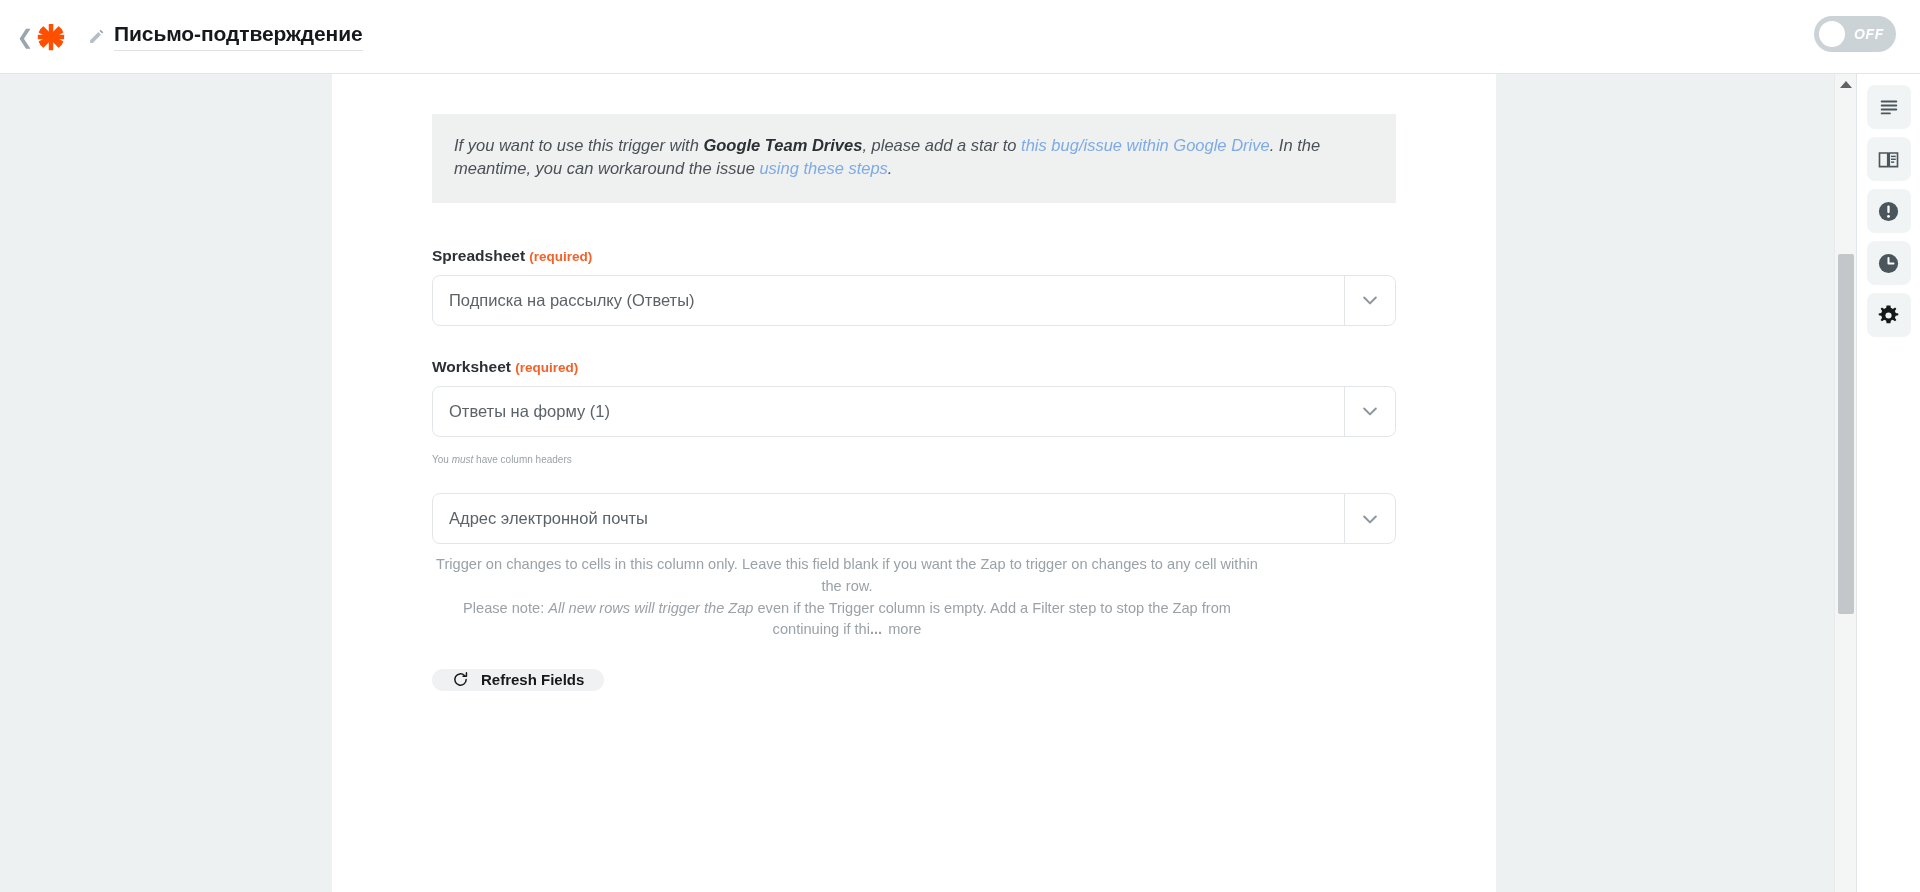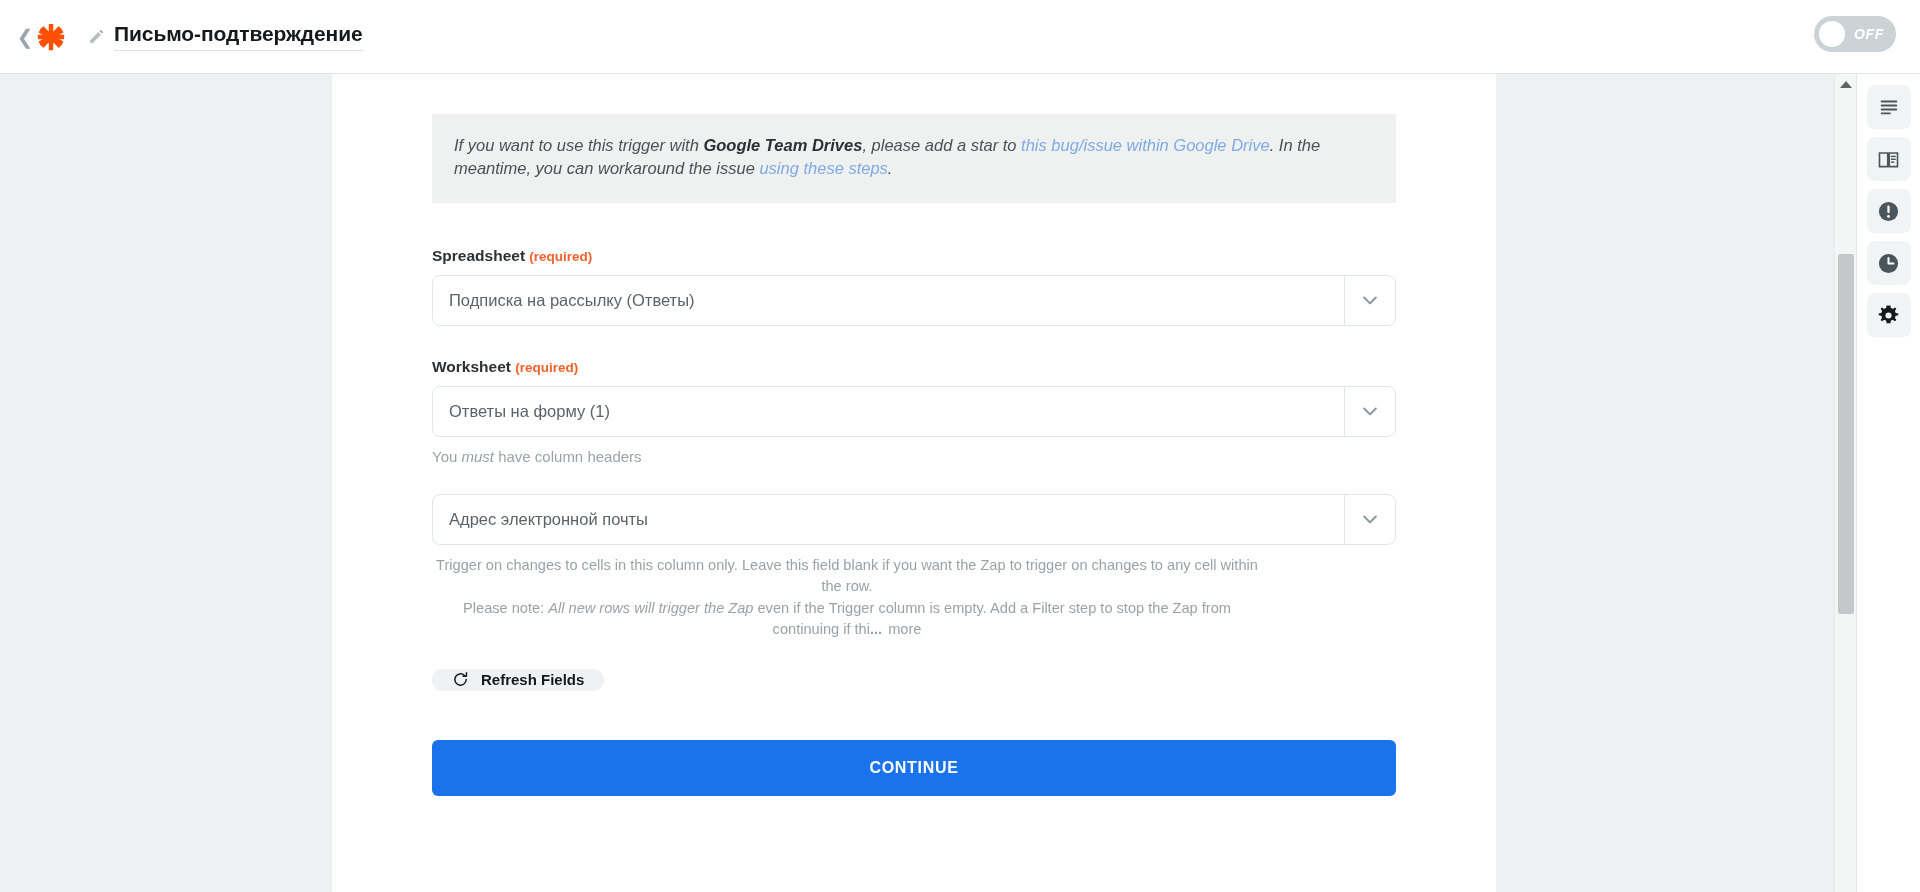--- a/index.html
+++ b/index.html
@@ -115,22 +115,22 @@
     padding-left: 16px;
     font-size: 16.5px; color: #5b6369;
     white-space: nowrap; overflow: hidden;
   }
   .select-arrow {
     flex: 0 0 auto; width: 51px;
     border-left: 1px solid #e2e6e9;
     display: flex; align-items: center; justify-content: center;
   }
   .help-text {
-    font-size: 15px; color: #9aa2a8;
-    margin-top: 9px; line-height: 1.45;
+    font-size: 10px; color: #9aa2a8;
+    margin-top: 16px; line-height: 1.45;
   }
   .help-text i { font-style: italic; }
   .gap-lg { height: 32px; }
   .gap-md { height: 26px; }
 
   .long-help {
     font-size: 14.6px; color: #9aa2a8; line-height: 1.48;
     margin-top: 10px;
     max-width: 830px;
     text-align: center;
@@ -297,21 +297,20 @@
       
       <button class="refresh-btn">
         <svg width="17" height="17" viewBox="0 0 24 24">
           <path d="M20 12 a8 8 0 1 1 -2.4 -5.7" fill="none" stroke="#16191c" stroke-width="2.1" stroke-linecap="round"></path>
           <path d="M20.4 2.6 L20.4 7.4 L15.6 7.4" fill="none" stroke="#16191c" stroke-width="2.1" stroke-linecap="round" stroke-linejoin="round"></path>
         </svg>
         <span>Refresh Fields</span>
       </button>
 
       
-      <button class="continue-btn" style="background: rgb(26, 115, 234);">CONTINUE</button>
 
     </div>
   </div>
 
   <div class="scrollbar">
     <div class="scroll-up"></div>
     <div class="scroll-thumb" style="top: 180px; height: 360px;"></div>
   </div>
 
   <div class="rail">

